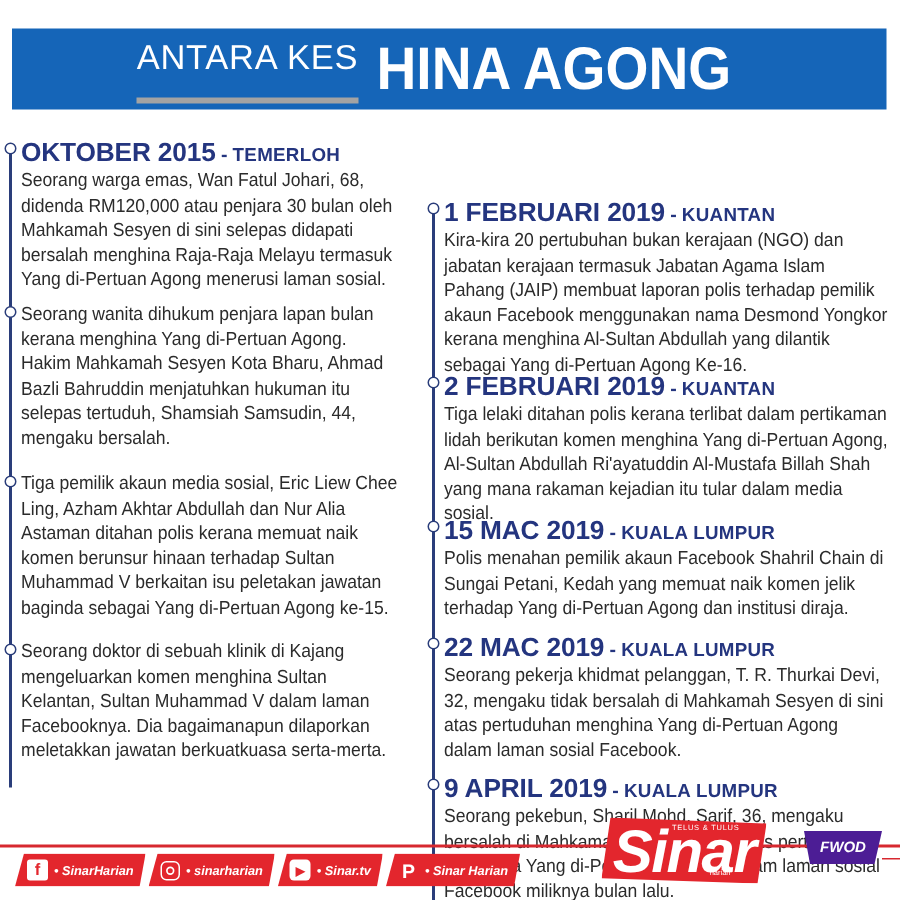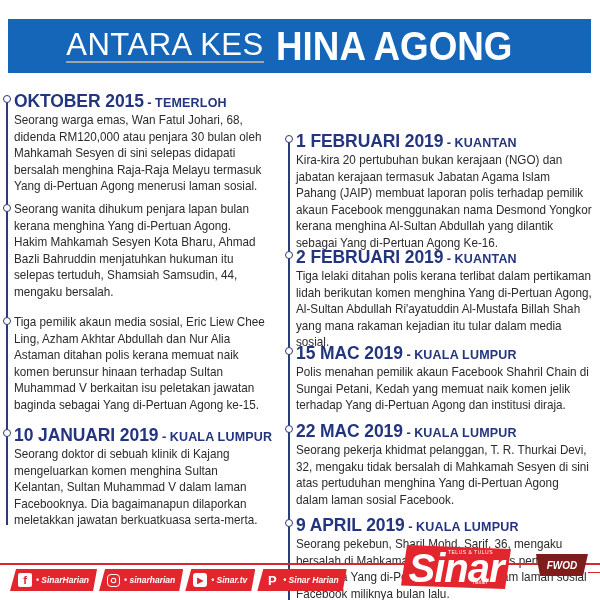--- a/index.html
+++ b/index.html
@@ -6,22 +6,22 @@
     html, body { width: 600px; height: 600px; background: #ffffff; overflow: hidden; }
     body { position: relative; font-family: "Liberation Sans", sans-serif; }
 
     .banner {
       position: absolute; left: 8px; top: 19px; width: 583px; height: 54px;
       background: #1565b8;
       display: flex; align-items: center; justify-content: center;
     }
     .banner-left {
       color: #ffffff; font-family: "Liberation Sans", sans-serif;
-      font-size: 31px; font-weight: 400; letter-spacing: 0.5px;
-      border-bottom: 2px solid #a3a3a3; padding-bottom: 1px;
+      font-size: 23px; font-weight: 400; letter-spacing: 0.5px;
+      border-bottom: 4px solid #a3a3a3; padding-bottom: 12px;
       margin-right: 12px; line-height: 30px;
     }
     .banner-right {
       color: #ffffff; font-family: "Liberation Sans", sans-serif;
       font-size: 40px; font-weight: 700; letter-spacing: 0px;
       transform: scaleX(0.92); transform-origin: left center;
       line-height: 40px;
     }
 
     .column { position: absolute; top: 92px; }
@@ -77,21 +77,21 @@
       background: #e3262d;
       clip-path: polygon(6px 0, 100% 4px, calc(100% - 6px) 100%, 0 92%);
       color: #ffffff; display: flex; align-items: center; justify-content: center;
       flex-direction: column;
     }
     .brand .tag { font-size: 5px; letter-spacing: 0.5px; align-self: flex-end; margin-right: 18px; margin-bottom: -2px; }
     .brand .name { font-size: 40px; font-weight: 700; font-style: italic; line-height: 30px; letter-spacing: -1px; }
     .brand .sub { font-size: 5px; align-self: flex-end; margin-right: 24px; margin-top: -4px; }
     .fwod {
       position: absolute; left: 536px; top: 554px; width: 52px; height: 22px;
-      background: #7f1d1d; color: #ffffff;
+      background: #4c1d95; color: #ffffff;
       clip-path: polygon(0 0, 100% 0, calc(100% - 5px) 100%, 4px 100%);
       font-size: 10px; font-weight: 700; font-style: italic;
       display: flex; align-items: center; justify-content: center;
     }
     .fwod-rule { position: absolute; left: 588px; top: 572px; width: 12px; height: 1px; background: #d7282f; }
   </style>
 </head>
 <body>
 
 <div class="banner">
@@ -117,23 +117,20 @@
 
   <div class="entry" style="height:112px;">
     <div class="line"></div>
     <div class="dot"></div>
     <div class="body">Tiga pemilik akaun media sosial, Eric Liew Chee Ling, Azham Akhtar Abdullah dan Nur Alia Astaman ditahan polis kerana memuat naik komen berunsur hinaan terhadap Sultan Muhammad V berkaitan isu peletakan jawatan baginda sebagai Yang di-Pertuan Agong ke-15.</div>
   </div>
 
   <div class="entry" style="height:95px;">
     <div class="line"></div>
     <div class="dot"></div>
-    <div class="head">
-      <span>10 JANUARI 2019</span><span style="font-size:13px;"> - </span><span class="place">KUALA LUMPUR</span>
-    </div>
     <div class="body">Seorang doktor di sebuah klinik di Kajang mengeluarkan komen menghina Sultan Kelantan, Sultan Muhammad V dalam laman Facebooknya. Dia bagaimanapun dilaporkan meletakkan jawatan berkuatkuasa serta-merta.</div>
   </div>
 </div>
 
 <div class="column col-right">
   <div class="entry" style="height:116px;">
     <div class="line"></div>
     <div class="dot"></div>
     <div class="head">
       <span>1 FEBRUARI 2019</span><span style="font-size:13px;"> - </span><span class="place">KUANTAN</span>

